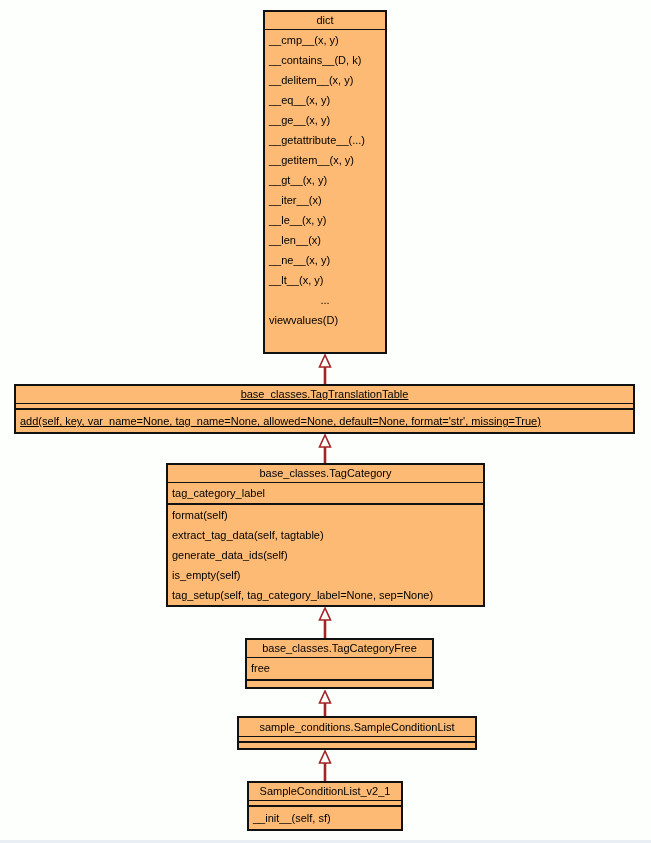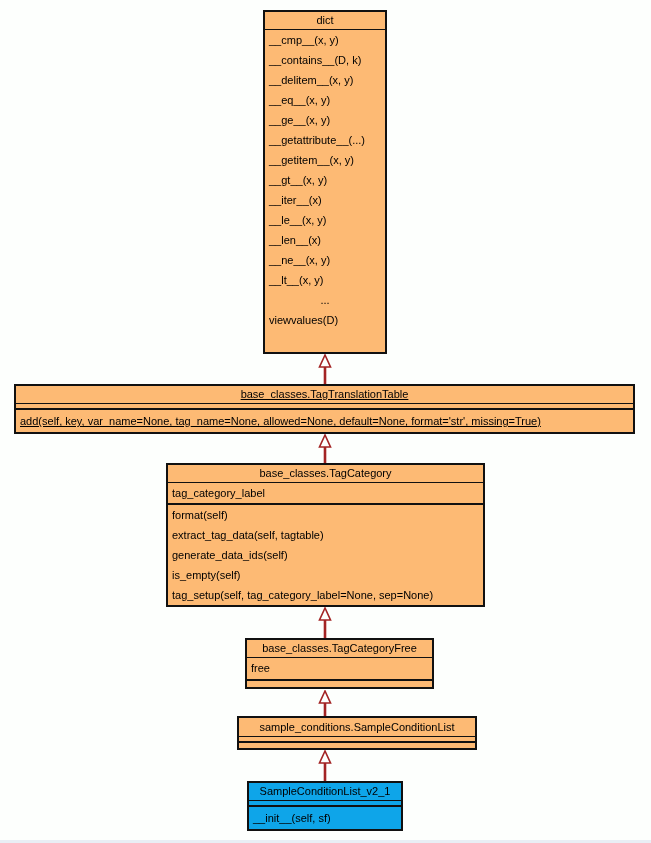--- a/index.html
+++ b/index.html
@@ -7,21 +7,21 @@
     width:651px;height:843px;position:relative;overflow:hidden;
     background:#fdfffd;
     font-family:"Liberation Sans","DejaVu Sans",sans-serif;
     font-size:11px;color:#000;
   }
   .cls{
     position:absolute;box-sizing:border-box;
     background:#fdba74;border:2px solid #111;
     white-space:nowrap;
   }
-  .cls.highlight{background:#0ea5e9;}
+  .cls.highlight{background:#fdba74;}
   .cls .title{
     text-align:center;border-bottom:1px solid #111;
     height:17px;line-height:17px;padding:0 3px;overflow:hidden;
   }
   .cls .attrs{border-bottom:2px solid #111;}
   .row{height:20px;line-height:20px;padding:0 4px;overflow:hidden;text-align:left;}
   .row.center{text-align:center;}
   .arrow{position:absolute;display:block;}
   .footer-strip{
     position:absolute;left:0;bottom:0;width:651px;height:3px;

